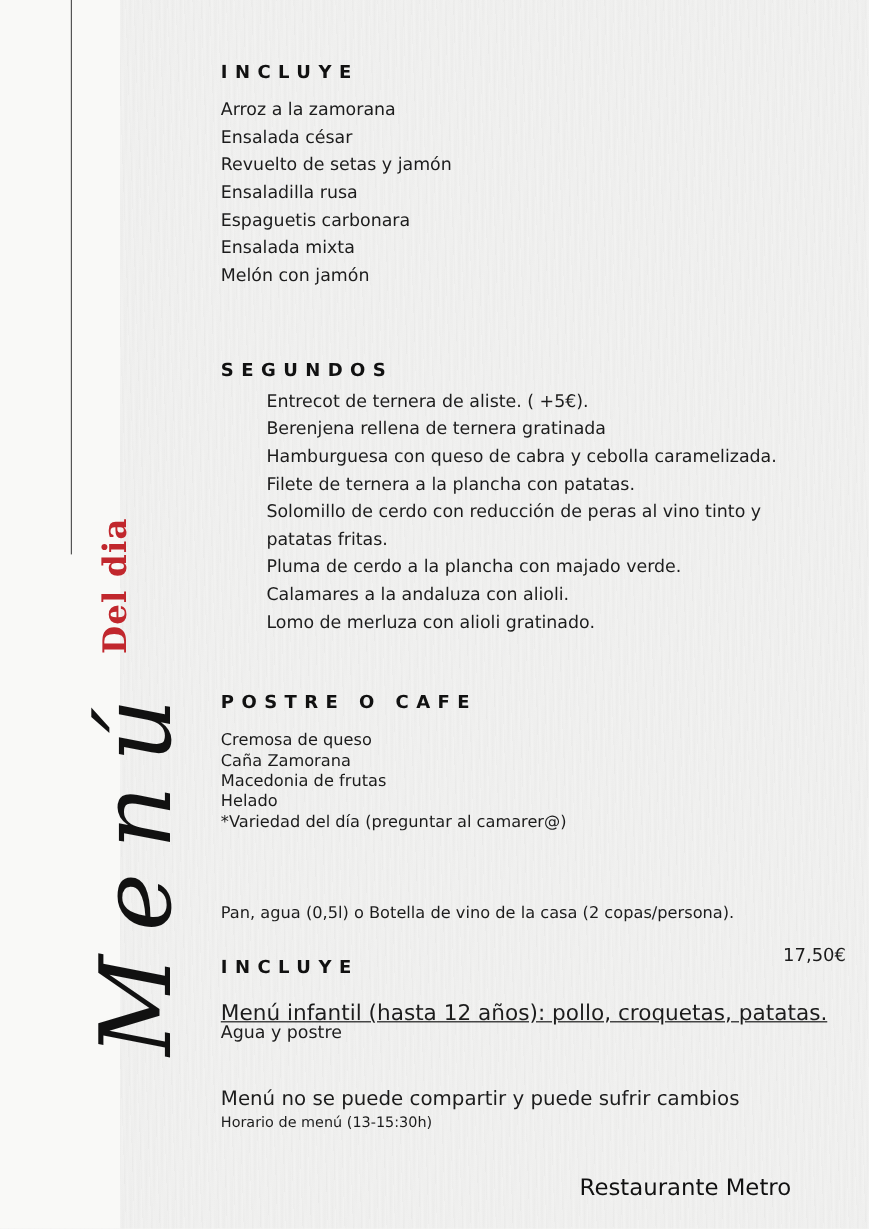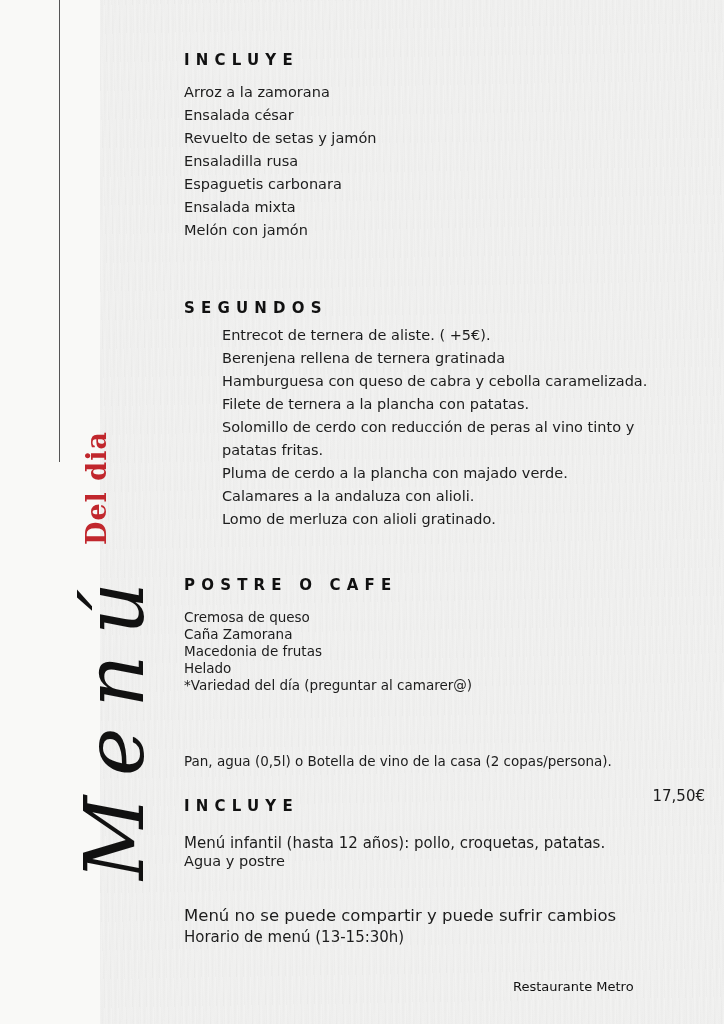--- a/index.html
+++ b/index.html
@@ -61,21 +61,21 @@
     letter-spacing: 6.2px;
     color: #111;
     white-space: nowrap;
   }
   .list { position: absolute; left: 0; margin: 0; padding: 0; list-style: none; }
   .list li { font-size: 14.5px; white-space: nowrap; color: #1c1c1c; }
   .list.big li { height: 23px; line-height: 23px; }
   .list.small li { height: 17px; line-height: 17px; font-size: 13.5px; }
   .text { position: absolute; left: 0; white-space: nowrap; color: #1c1c1c; }
   .price { position: absolute; right: 19px; top: 787px; font-size: 15px; color: #1c1c1c; }
-  .footer-name { position: absolute; left: 513px; top: 979px; font-size: 13px; color: #111; white-space: nowrap; }
+  .footer-name { position: absolute; left: 483px; top: 979px; font-size: 19px; color: #111; white-space: nowrap; }
 </style>
 </head>
 <body>
 
 <div class="paper"></div>
 <div class="left-strip"></div>
 <div class="vline"></div>
 
 <div class="title-menu">Menú</div>
 <div class="title-del">Del dia</div>
@@ -111,21 +111,21 @@
     <li>Cremosa de queso</li>
     <li>Caña Zamorana</li>
     <li>Macedonia de frutas</li>
     <li>Helado</li>
     <li>*Variedad del día (preguntar al camarer@)</li>
   </ul>
 
   <div class="section-head" style="top:765px;margin-top:32px;">INCLUYE</div>
   <div class="text" style="top:753px; font-size:13.5px;">Pan, agua (0,5l) o Botella de vino de la casa (2 copas/persona).</div>
 
-  <div class="text" style="top:834px; font-size:15px;">Menú infantil (hasta 12 años): pollo, croquetas, patatas.</div>
+  <div class="text" style="top:834px; font-size:18px;text-decoration:underline;">Menú infantil (hasta 12 años): pollo, croquetas, patatas.</div>
   <div class="text" style="top:853px; font-size:14.5px;">Agua y postre</div>
 
   <div class="text" style="top:906px; font-size:16.5px;">Menú no se puede compartir y puede sufrir cambios</div>
-  <div class="text" style="top:928px; font-size:15px;">Horario de menú (13-15:30h)</div>
+  <div class="text" style="top:928px; font-size:12px;">Horario de menú (13-15:30h)</div>
 </div>
 
 <div class="price">17,50€</div>
 <div class="footer-name">Restaurante Metro</div>
 
 </body></html>

